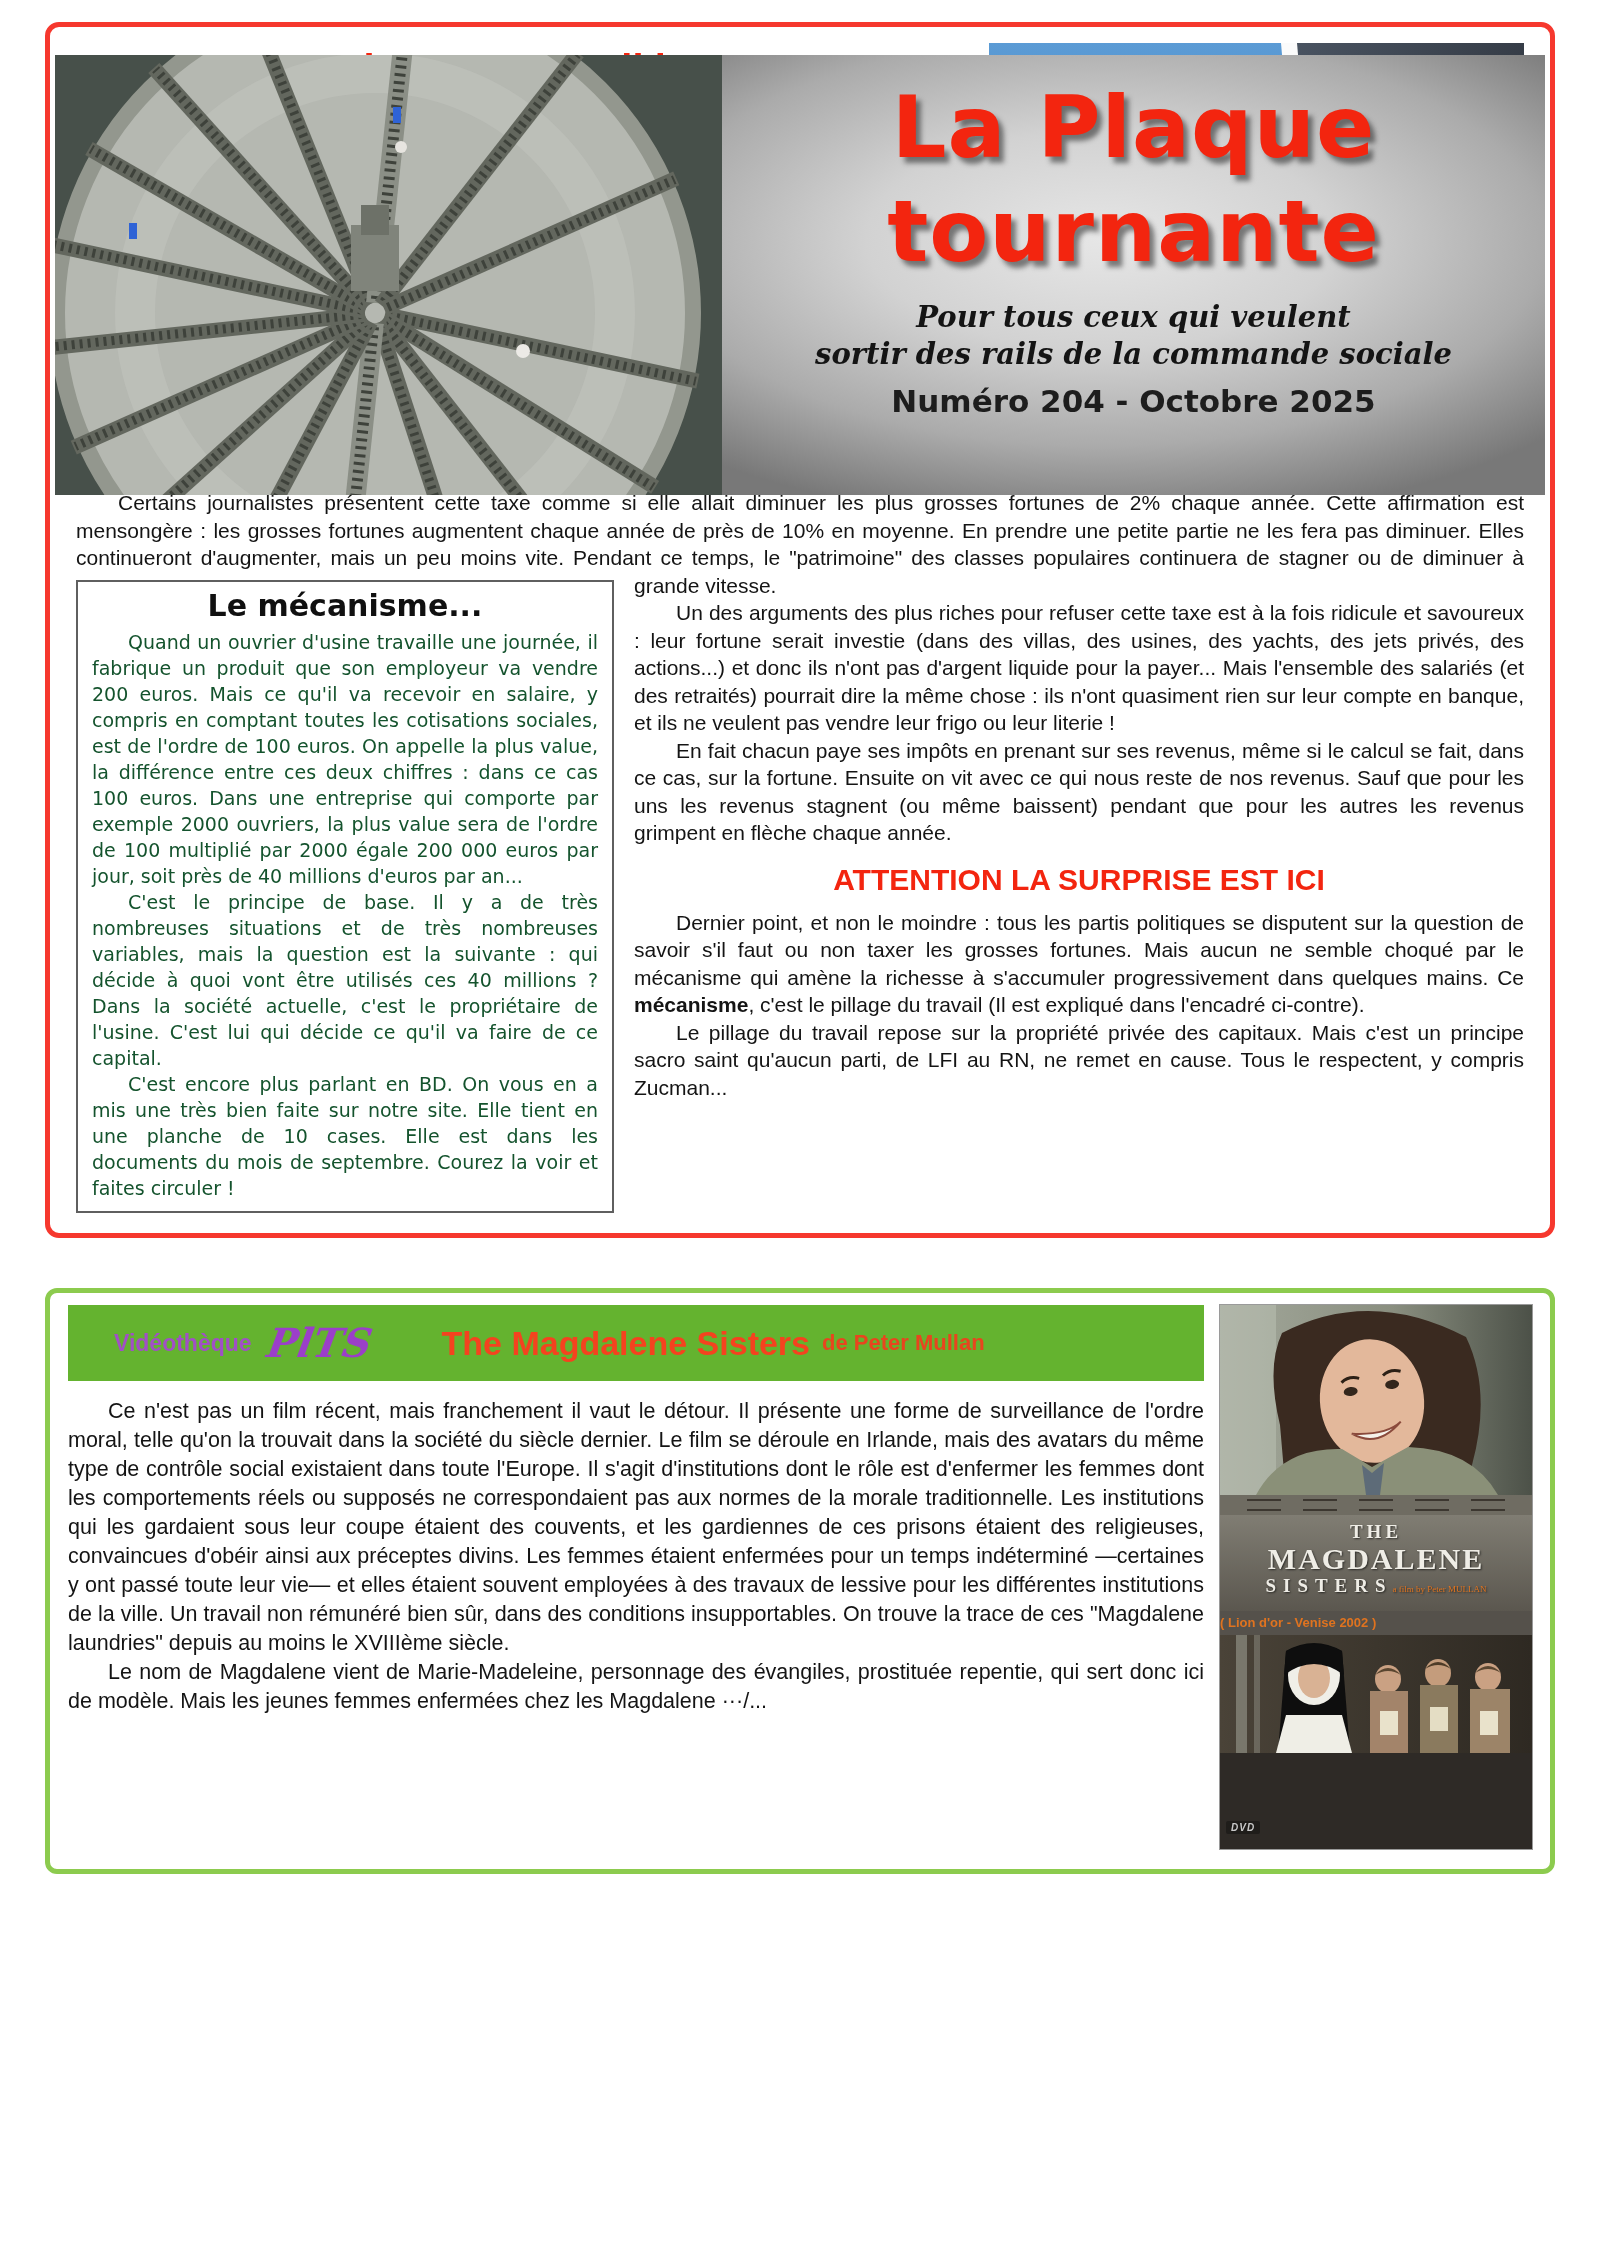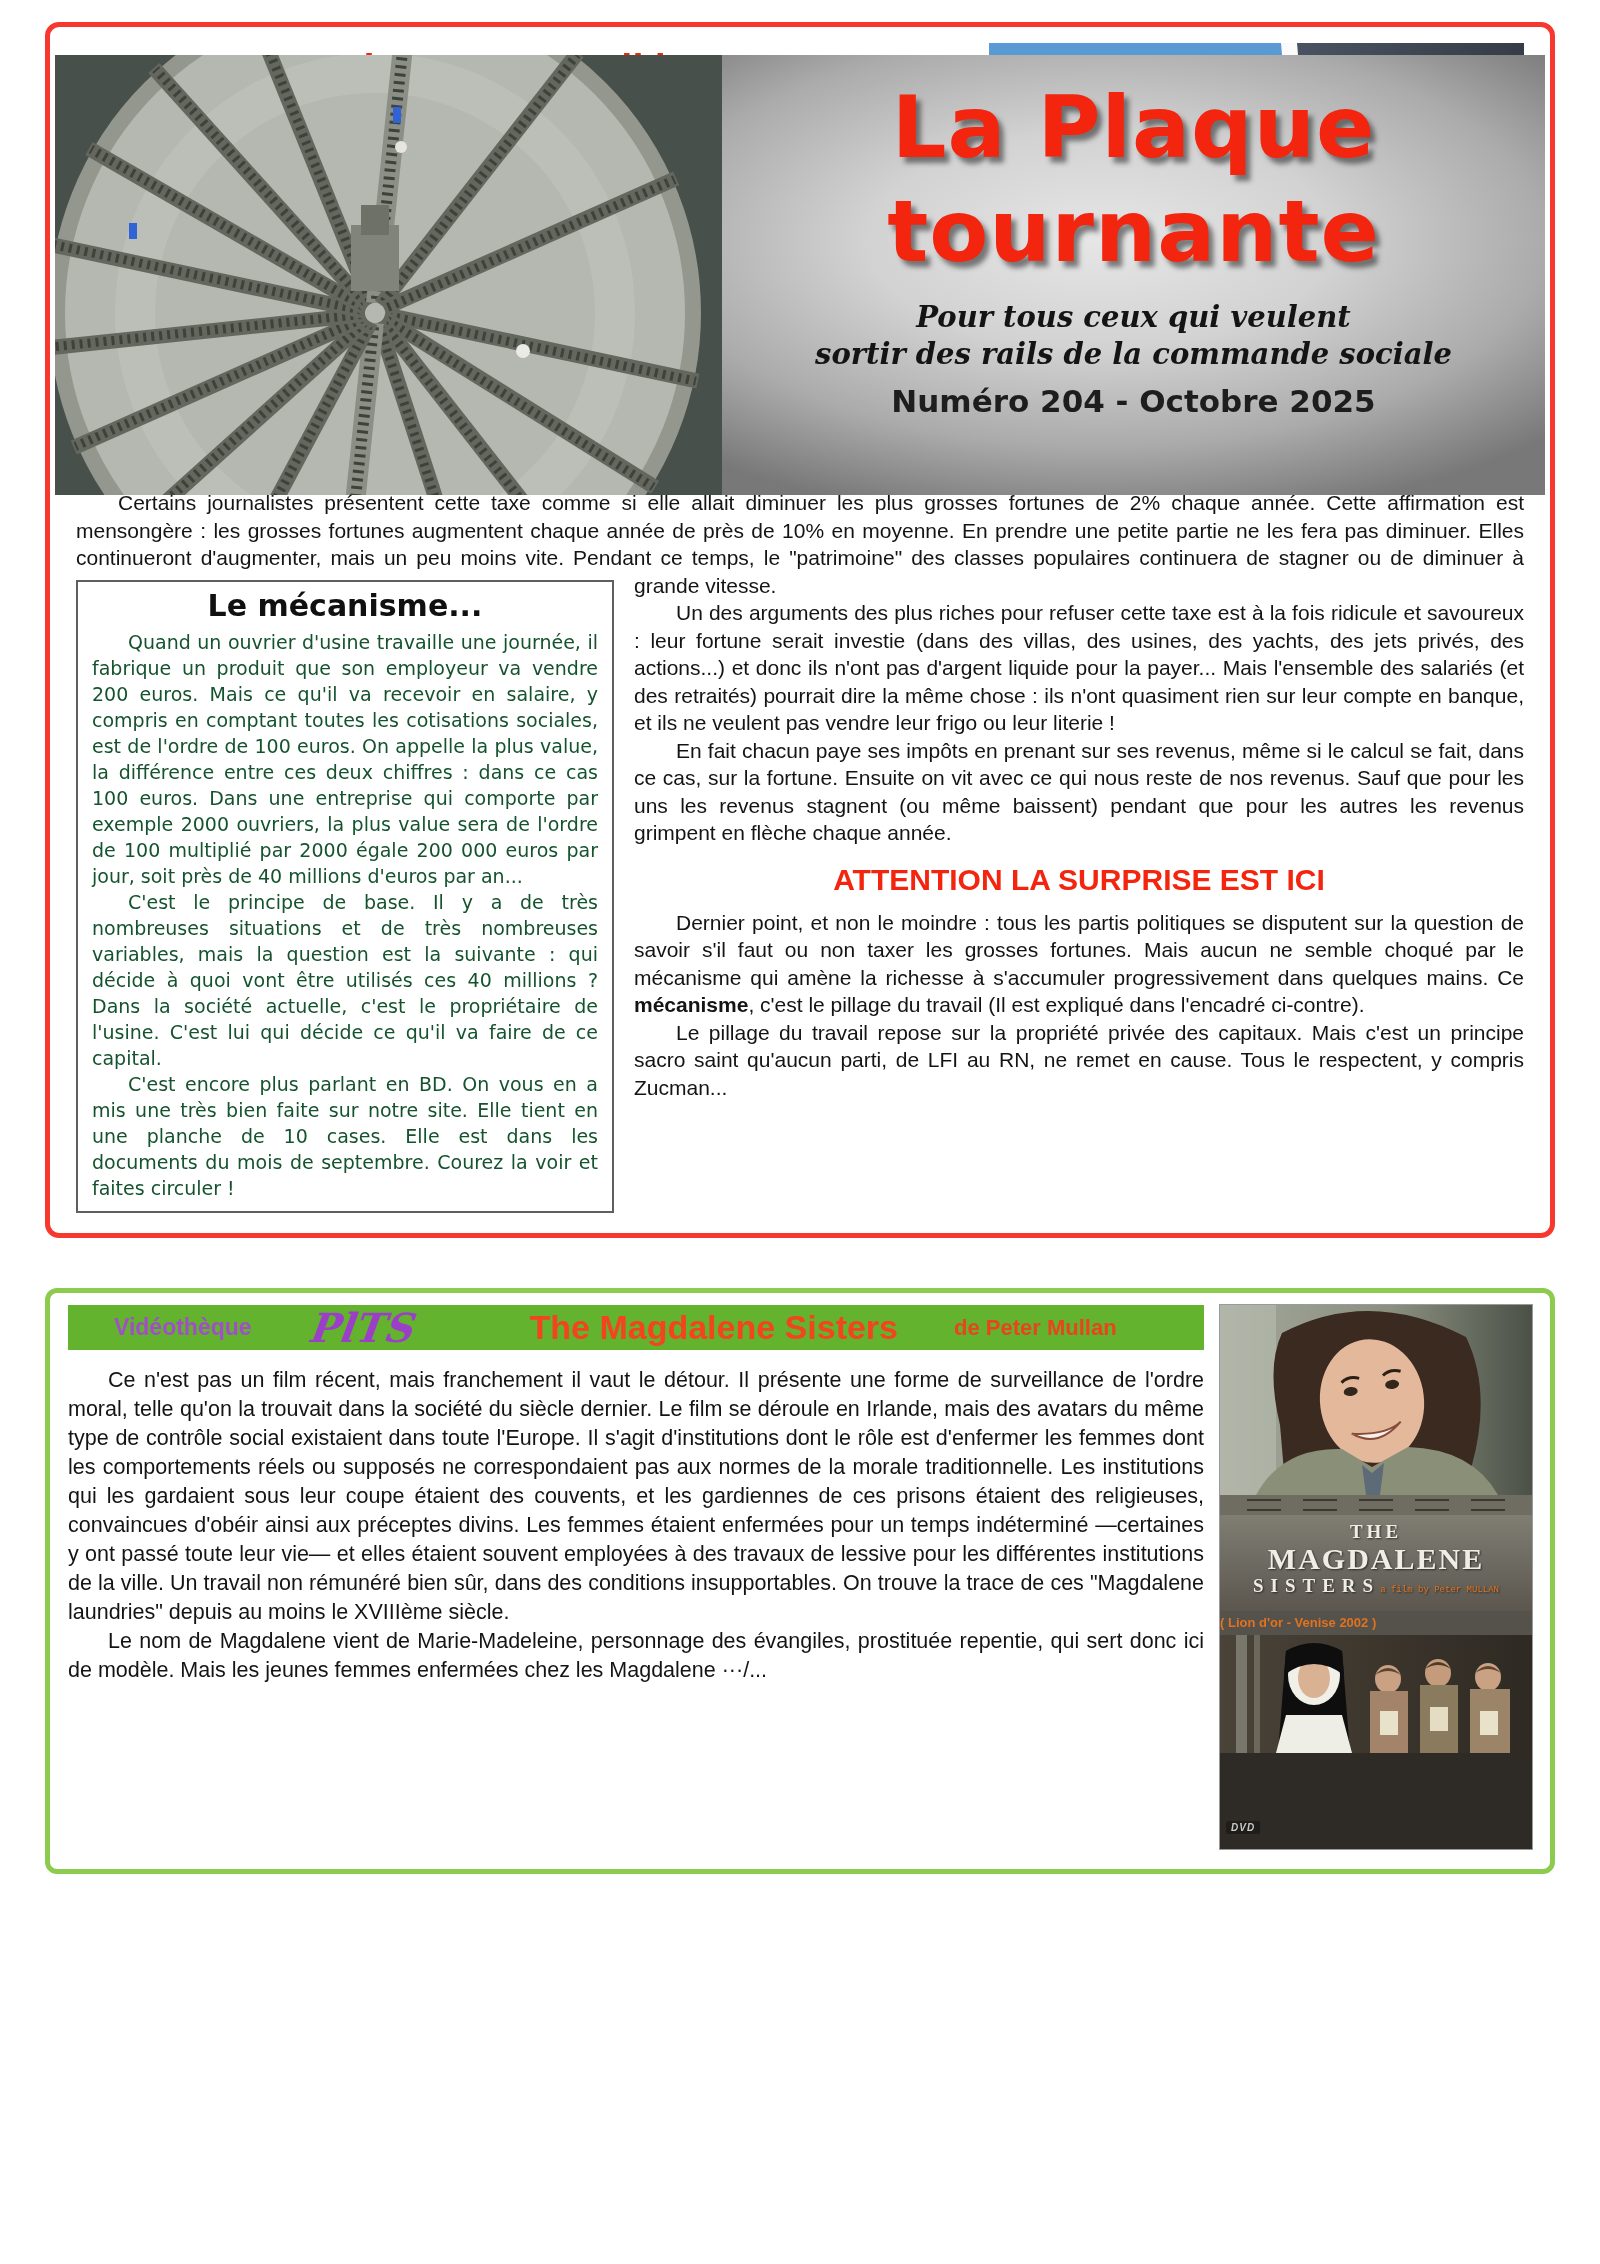--- a/index.html
+++ b/index.html
@@ -39,22 +39,22 @@
     text-align:justify;text-indent:36px;color:#14532d;}
 
   .bold-inline{font-weight:bold;}
 
   
   .video-section{margin:50px 45px 0 45px;border:5px solid #8ccb4e;border-radius:12px;
     padding:10px 18px 14px 18px;overflow:hidden;}
   .video-section::after{content:"";display:block;clear:both;}
   .poster{float:right;width:312px;height:544px;margin:2px 0 6px 16px;position:relative;
     background:#2e2a26;overflow:hidden;box-shadow:0 0 0 1px #9a9a9a;}
-  .vb-banner{height:45px;background:#64b32f;display:flex;align-items:baseline;
-    padding:0 20px 0 46px;margin:2px 0 16px 0;gap:44px;}
+  .vb-banner{height:76px;background:#64b32f;display:flex;align-items:baseline;
+    padding:0 20px 0 46px;margin:2px 0 16px 0;}
   .vb-label{font-size:23px;font-weight:bold;color:#a14fc6;align-self:center;}
   .vb-logo{font-family:"DejaVu Serif",serif;font-style:italic;font-weight:bold;font-size:40px;
     color:#9b3fc9;margin-left:16px;transform:skewX(-10deg);align-self:center;line-height:40px;}
   .vb-title{font-size:34px;font-weight:800;color:#f4431f;margin-left:70px;align-self:center;}
   .vb-by{font-size:22px;font-weight:bold;color:#e8451e;margin-left:12px;align-self:center;}
   .vpara{font-size:21.5px;line-height:29px;text-align:justify;text-indent:40px;color:#141414;}
 
   
   .poster-top{width:312px;height:190px;}
   .poster-top svg{display:block;width:312px;height:190px;}
@@ -62,21 +62,21 @@
     align-items:center;padding:0 16px;}
   .poster-cast span{display:block;width:34px;height:8px;border-top:2px solid #2c2620;
     border-bottom:2px solid #2c2620;opacity:.75;}
   .poster-titles{height:96px;background:linear-gradient(180deg,#807d73 0%,#5b574f 100%);
     text-align:center;font-family:"Liberation Serif",serif;color:#efede6;
     text-shadow:1px 1px 2px rgba(0,0,0,.6);}
   .pt-the{font-size:19px;letter-spacing:4px;font-weight:bold;padding-top:6px;}
   .pt-main{font-size:30px;letter-spacing:2px;font-weight:bold;line-height:32px;}
   .pt-sub-row{display:flex;justify-content:center;align-items:baseline;gap:0;}
   .pt-sub{font-size:19px;letter-spacing:7px;font-weight:bold;}
-  .pt-credit{font-family:Liberation Mono, monospace;font-size:9px;color:#e0731f;letter-spacing:0;}
+  .pt-credit{font-family:Liberation Serif, serif;font-size:9px;color:#e0731f;letter-spacing:0;}
   .poster-award{height:24px;background:#55514b;text-align:left;color:#e0731f;
     font-size:13px;font-weight:bold;line-height:24px;}
   .poster-bottom{width:312px;height:118px;}
   .poster-bottom svg{display:block;width:312px;height:118px;}
   .dvd-badge{position:absolute;left:6px;bottom:15px;background:rgba(20,18,16,.55);color:#c9c9c9;
     font-size:10px;font-weight:bold;font-style:italic;padding:1px 5px;border-radius:2px;letter-spacing:1px;}
 </style>
 </head>
 <body>
 

